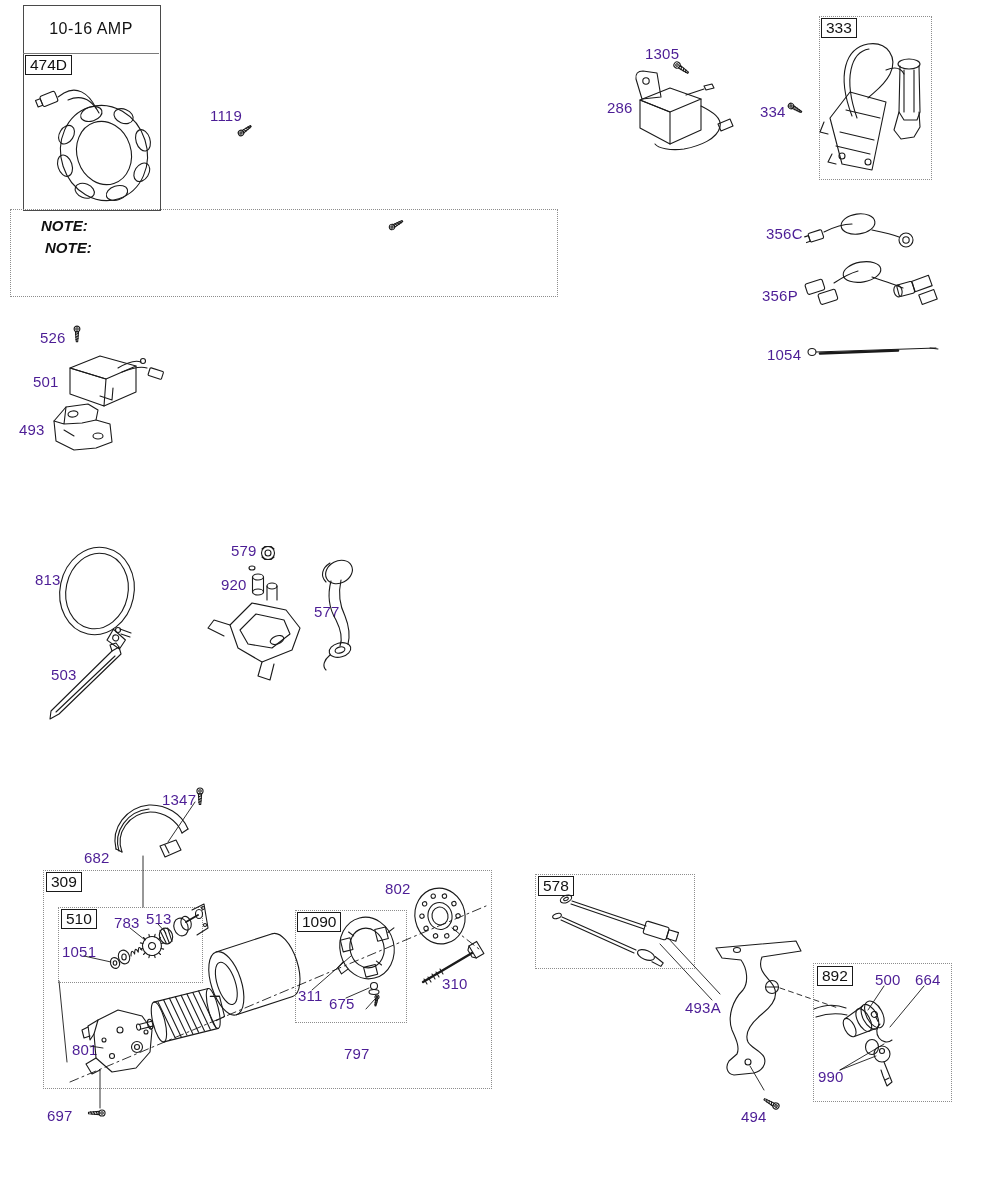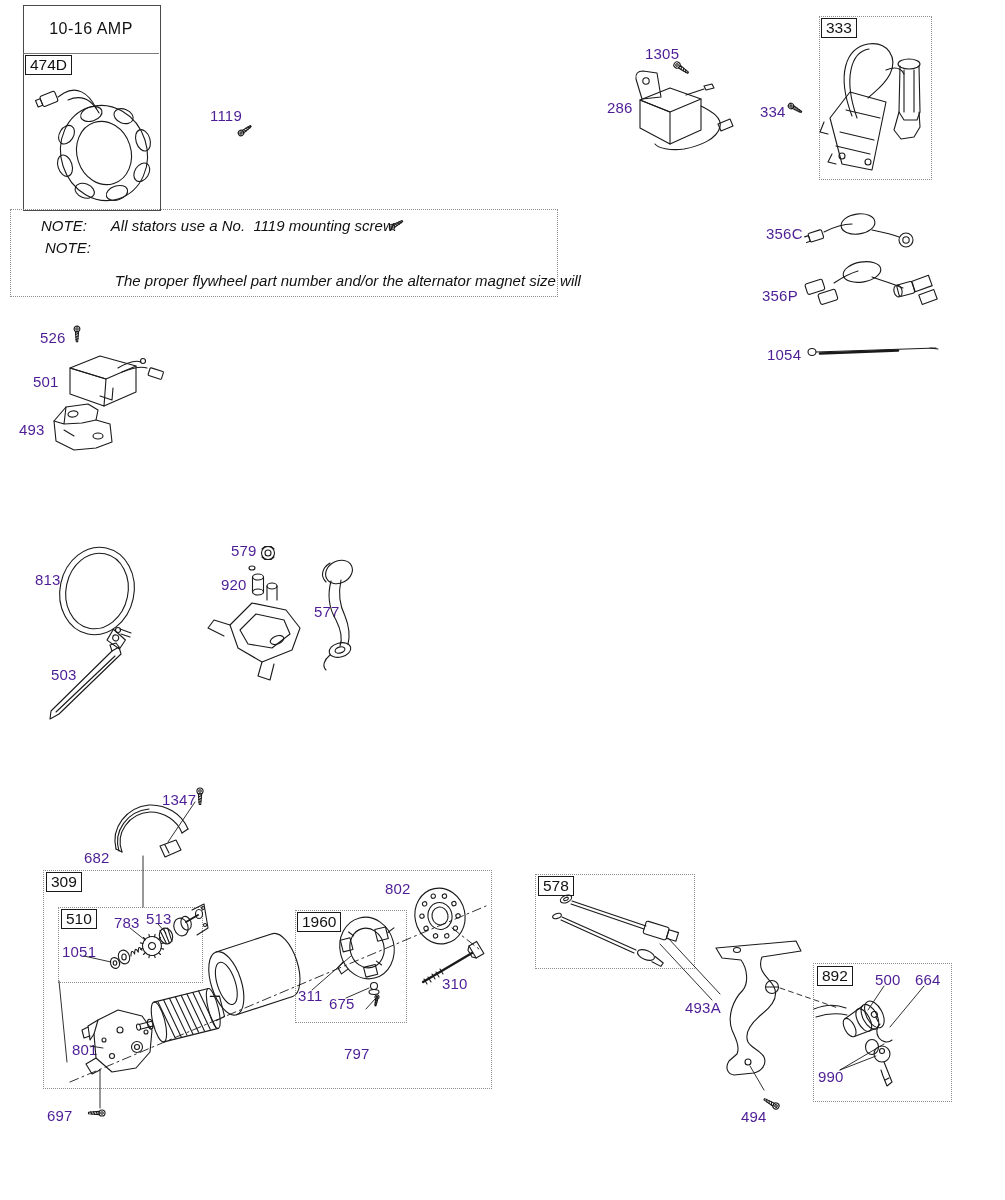--- a/index.html
+++ b/index.html
@@ -7,21 +7,21 @@
         font-family:"Liberation Sans",sans-serif;color:#111;}
   .lbl{position:absolute;font-size:15px;line-height:1;letter-spacing:.2px;white-space:nowrap;color:#4c1d95;}
   .tag{position:absolute;border:1.6px solid #1a1a1a;background:#fff;font-size:15.5px;line-height:16px;
        padding:1px 4px;color:#111;white-space:nowrap;}
   .gbox{position:absolute;border:1px dotted #8d8d8d;}
   .sbox{position:absolute;border:1.2px solid #4a4a4a;}
   .divider{position:absolute;border-top:1px solid #7a7a7a;}
   .amp{position:absolute;text-align:center;font-size:16px;letter-spacing:.5px;}
   .note-box{position:absolute;left:10px;top:209px;width:546px;height:86px;border:1px dotted #8d8d8d;}
   .nrow{position:absolute;display:flex;font-style:italic;font-size:15px;white-space:pre;}
-  .nlabel{font-weight:normal;margin-right:24px;}
+  .nlabel{font-weight:bold;margin-right:6px;}
   .ncol div{line-height:16.5px;}
   svg{position:absolute;left:0;top:0;}
   svg *{vector-effect:non-scaling-stroke;}
 </style>
 </head>
 <body>
 
 <div id="page">
 
   <div class="sbox" style="left:23px;top:5px;width:136px;height:204px;"></div>
@@ -29,36 +29,34 @@
   <div class="gbox" style="left:819px;top:16px;width:111px;height:162px;"></div>
   <div class="gbox" style="left:43px;top:870px;width:447px;height:217px;"></div>
   <div class="gbox" style="left:58px;top:907px;width:143px;height:74px;"></div>
   <div class="gbox" style="left:295px;top:910px;width:110px;height:111px;"></div>
   <div class="gbox" style="left:535px;top:874px;width:158px;height:93px;"></div>
   <div class="gbox" style="left:813px;top:963px;width:137px;height:137px;"></div>
 
   <div class="note-box">
     <div class="nrow" style="left:30px;top:7px;">
       <span class="nlabel">NOTE:</span>
-      <span>All stators use a No.  1119 mounting screw.</span>
     </div>
     <div class="nrow" style="left:34px;top:29px;">
       <span class="nlabel">NOTE:</span>
       <span class="ncol">
-        <div>The proper flywheel part number and/or the alternator magnet size will</div>
       </span>
     </div>
   </div>
 
   <div class="amp" style="left:23px;top:20px;width:136px;">10-16 AMP</div>
   <div class="tag" style="left:25px;top:55px;">474D</div>
   <div class="tag" style="left:821px;top:18px;">333</div>
   <div class="tag" style="left:46px;top:872px;">309</div>
   <div class="tag" style="left:61px;top:909px;">510</div>
-  <div class="tag" style="left:297px;top:912px;">1960</div>
+  <div class="tag" style="left:297px;top:912px;">1090</div>
   <div class="tag" style="left:538px;top:876px;">578</div>
   <div class="tag" style="left:817px;top:966px;">892</div>
 
   <div class="lbl" style="left:210px;top:108px;">1119</div>
   <div class="lbl" style="left:645px;top:46px;">1305</div>
   <div class="lbl" style="left:607px;top:100px;">286</div>
   <div class="lbl" style="left:760px;top:104px;">334</div>
   <div class="lbl" style="left:766px;top:226px;">356C</div>
   <div class="lbl" style="left:762px;top:288px;">356P</div>
   <div class="lbl" style="left:767px;top:347px;">1054</div>

